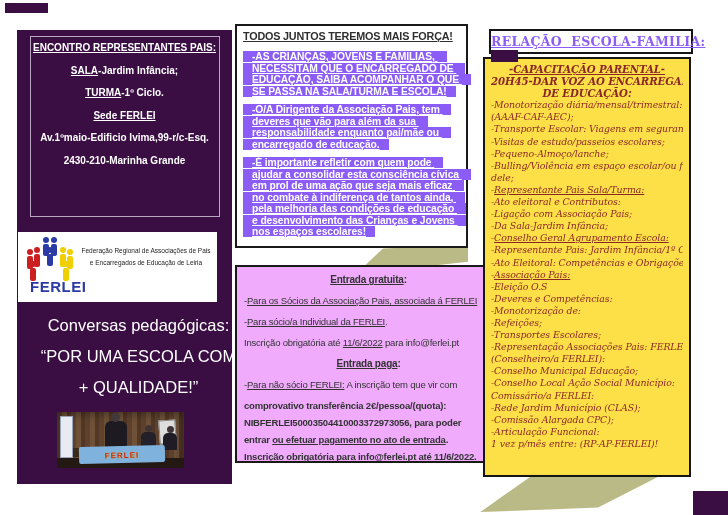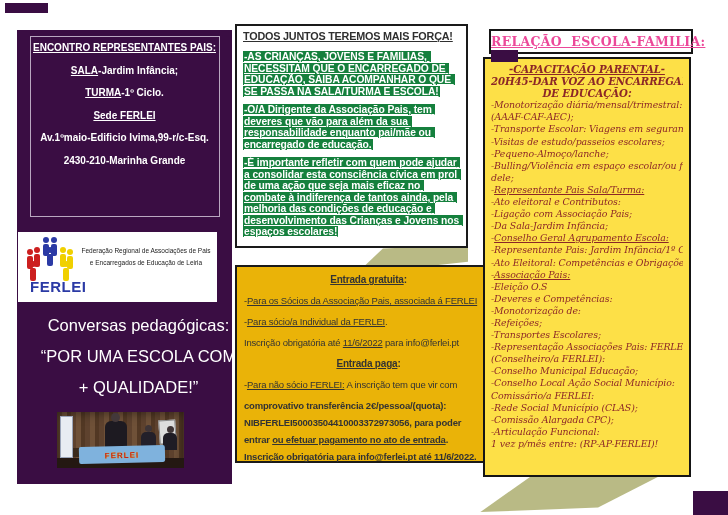--- a/index.html
+++ b/index.html
@@ -55,40 +55,40 @@
           border-radius:2px;transform:rotate(-1.5deg);text-align:center;}
   .banner .banner-word{font-size:8px;font-weight:bold;color:#c21f1f;line-height:19px;
           letter-spacing:1px;text-shadow:0 0 1px #ffd700;}
 
   
   #box1{left:235px;top:24px;width:233px;height:224px;background:#fff;border:2px solid #1a1a1a;
         box-sizing:border-box;padding:4px 6px;z-index:2;}
   #box1 .line{font-size:10.8px;font-weight:bold;color:#2f2f2f;margin-bottom:9px;letter-spacing:-.2px;}
   #box1 .hl-para{margin:0 0 7px 0;font-size:10.3px;font-weight:bold;line-height:11.5px;
         letter-spacing:-.1px;}
-  #box1 .hl{background:#15803d;color:#ffffff;text-decoration:underline;padding:0 1px;
+  #box1 .hl{background:#8b5cf6;color:#ffffff;text-decoration:underline;padding:0 9px;
         -webkit-box-decoration-break:clone;box-decoration-break:clone;}
-  #box2{left:235px;top:265px;width:267px;height:198px;background:#eab308;border:2px solid #1a1a1a;
+  #box2{left:235px;top:265px;width:267px;height:198px;background:#f0abfc;border:2px solid #1a1a1a;
         box-sizing:border-box;padding:5px 7px;z-index:2;}
   #box2 .line{font-size:9.5px;color:#333;margin-bottom:6px;line-height:15px;white-space:nowrap;
         overflow:hidden;letter-spacing:-.2px;}
   #box2 .line:nth-child(n+7){margin-bottom:2px;font-weight:bold;}
   #box2 .center{font-size:10px;}
 
   
   #tail1{left:356px;top:245px;width:112px;height:29px;background:#b9ba85;z-index:1;
          clip-path:polygon(100% 0,100% 58%,0 100%,24% 12%);}
   #tail2{left:452px;top:450px;width:218px;height:64px;background:#b9ba85;z-index:1;
          clip-path:polygon(52% 3%,98% 36%,67% 90%,13% 97%);}
 
   
   #rel-header{left:489px;top:29px;width:204px;height:25px;background:#fff;border:2px solid #151515;
         box-sizing:border-box;text-align:center;z-index:2;}
   #rel-header span{font-family:"DejaVu Serif",serif;font-weight:bold;font-size:12.5px;
-        line-height:21px;color:#ec4899;text-decoration:underline;letter-spacing:.3px;white-space:pre;}
+        line-height:21px;color:#8b5cf6;text-decoration:underline;letter-spacing:.3px;white-space:pre;}
   #purple-chip{left:491px;top:50px;width:27px;height:12px;background:#3a0d43;z-index:3;}
   #rbox{left:483px;top:57px;width:208px;height:420px;background:#fde047;border:2px solid #151515;
         box-sizing:border-box;padding:4px 6px;z-index:2;}
   #rbox .line{font-family:"DejaVu Serif",serif;font-style:italic;font-size:9.4px;
         line-height:12.1px;color:#8c2727;white-space:nowrap;overflow:hidden;letter-spacing:-.1px;}
   #rbox .bold{font-size:10.2px;}
 </style>
 </head>
 <body>
 
@@ -208,20 +208,20 @@
       <div class="line"><span>-Eleição O.S</span></div>
       <div class="line"><span>-Deveres e Competências:</span></div>
       <div class="line"><span>-Monotorização de:</span></div>
       <div class="line"><span>-Refeições;</span></div>
       <div class="line"><span>-Transportes Escolares;</span></div>
       <div class="line"><span>-Representação Associações Pais: FERLEI;</span></div>
       <div class="line"><span>(Conselheiro/a FERLEI):</span></div>
       <div class="line"><span>-Conselho Municipal Educação;</span></div>
       <div class="line"><span>-Conselho Local Ação Social  Município:</span></div>
       <div class="line"><span>Comissário/a FERLEI:</span></div>
-      <div class="line"><span>-Rede Social Município (CLAS);</span></div>
+      <div class="line"><span>-Rede Jardim Município (CLAS);</span></div>
       <div class="line"><span>-Comissão Alargada CPC);</span></div>
       <div class="line"><span>-Articulação Funcional:</span></div>
       <div class="line"><span>1 vez p/mês entre: (RP-AP-FERLEI)!</span></div>
     </div>
 
   <div id="br-square" class="abs"></div>
 </div>
 
 </body></html>

